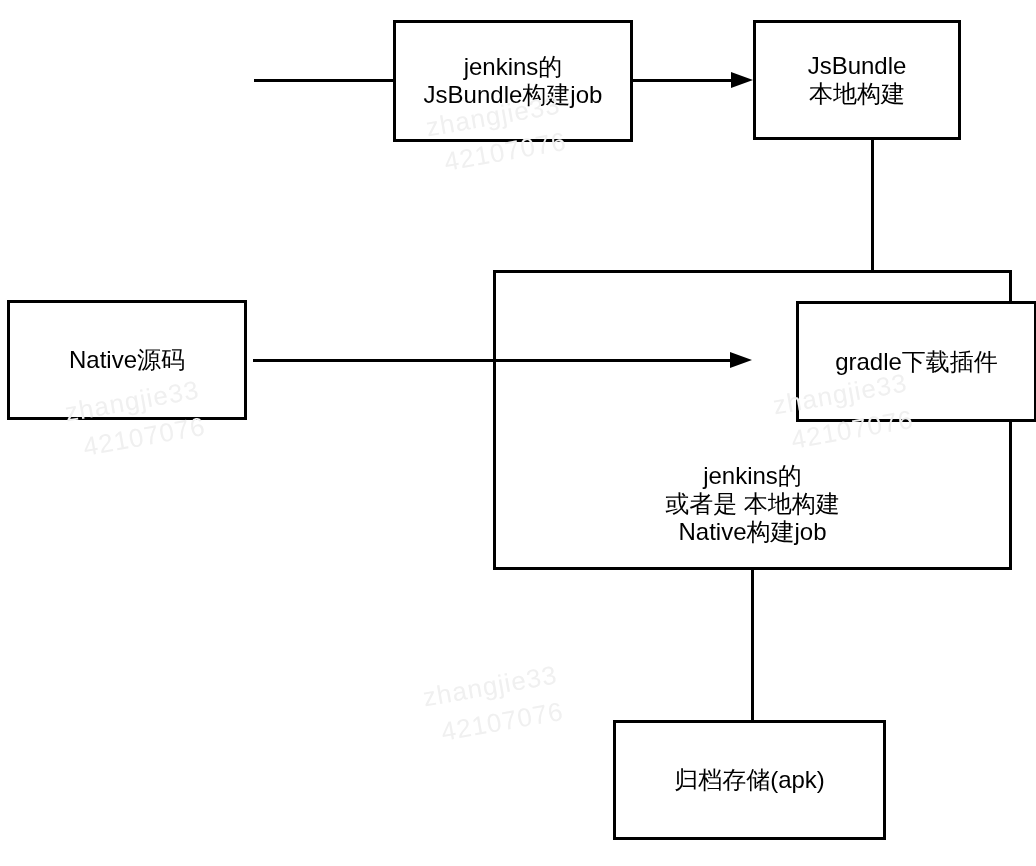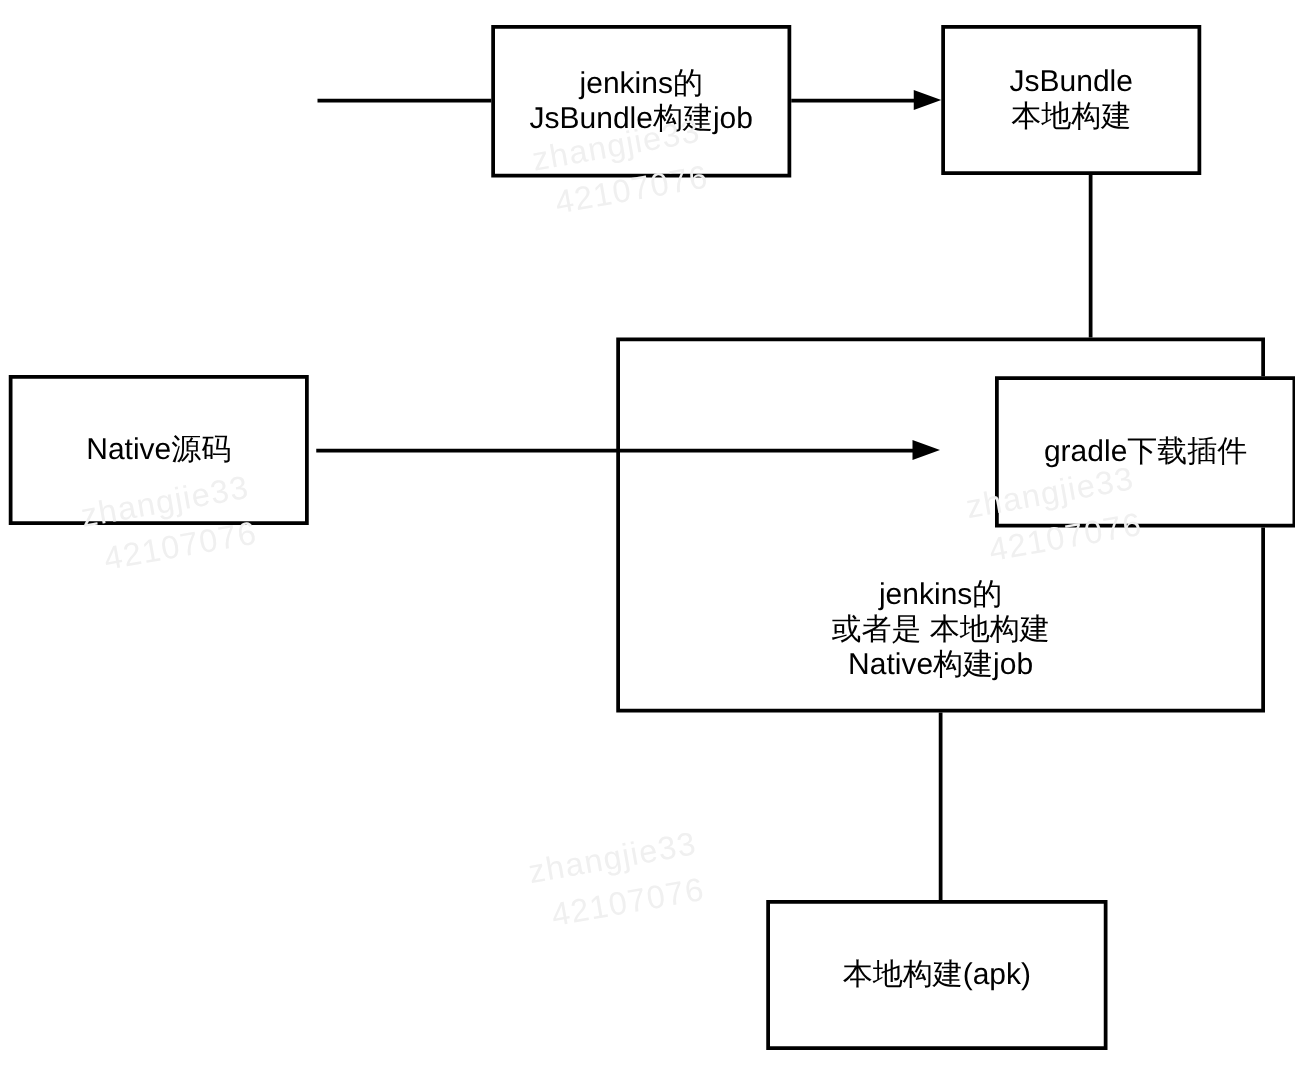--- a/index.html
+++ b/index.html
@@ -110,21 +110,21 @@
     <div>gradle下载插件</div>
   </div>
 
   <div class="biglabel" style="left:493px; top:462px; width:519px;">
     <div>jenkins的</div>
     <div>或者是 本地构建</div>
     <div>Native构建job</div>
   </div>
 
   <div class="box" style="left:613px; top:720px; width:273px; height:120px;">
-    <div>本地构建(apk)</div>
+    <div>归档存储(apk)</div>
   </div>
 
   <div class="watermark" style="left:423px; top:110px;">
     <div class="wm1">zhangjie33</div>
     <div class="wm2">42107076</div>
   </div>
 
   <div class="watermark" style="left:62px; top:395px;">
     <div class="wm1">zhangjie33</div>
     <div class="wm2">42107076</div>

